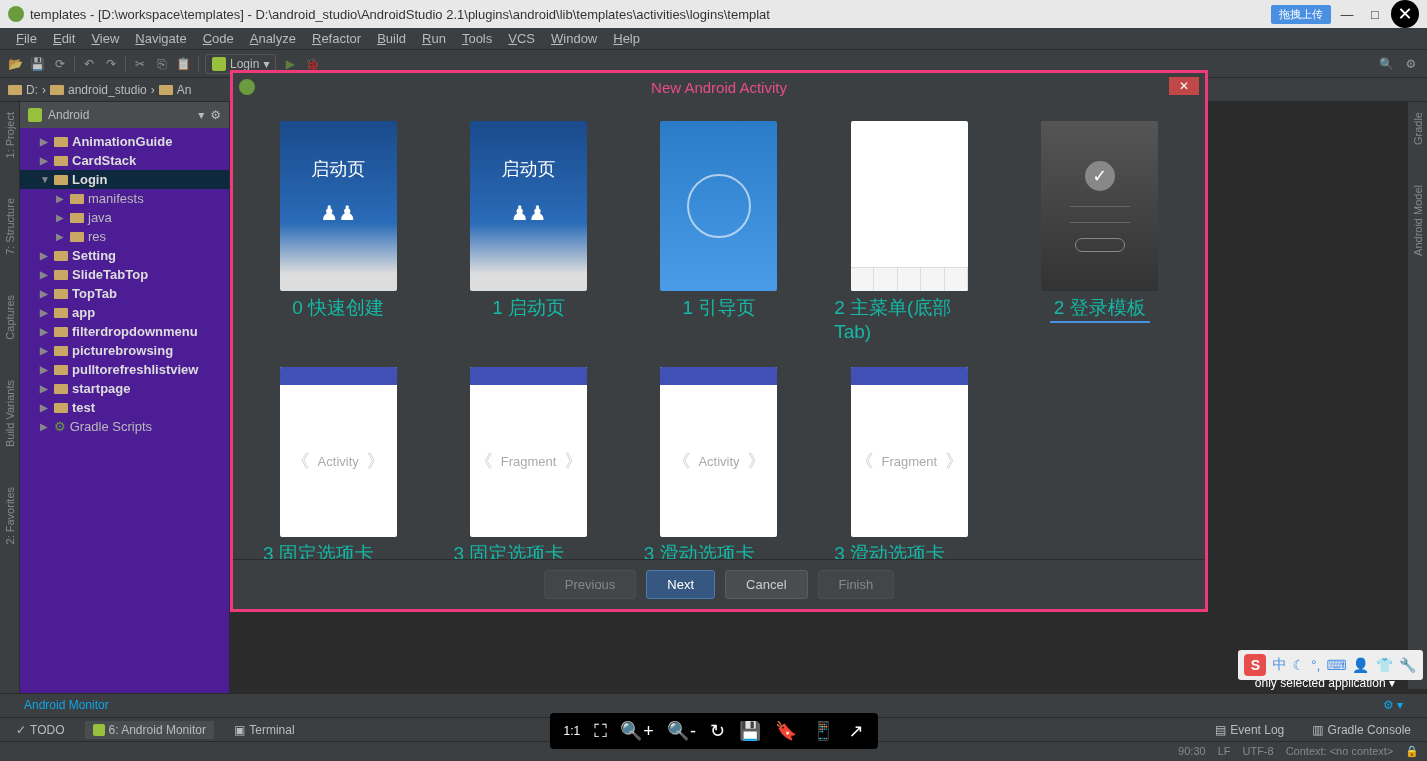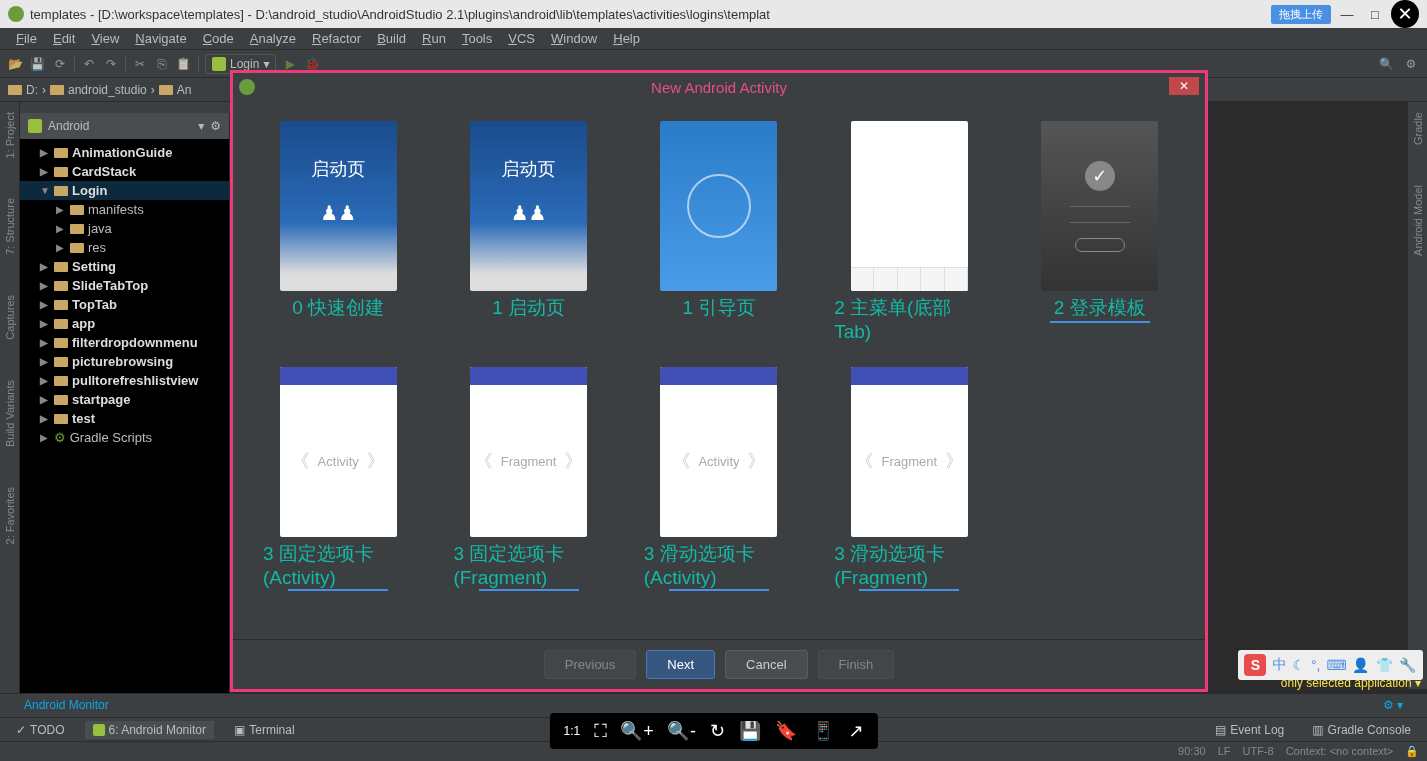--- a/index.html
+++ b/index.html
@@ -29,21 +29,21 @@
 .folder-icon { width: 14px; height: 10px; background: #c9a866; border-radius: 1px; display: inline-block; }
 
 
 .main { display: flex; height: calc(100% - 170px); }
 
 
 .left-strip { width: 20px; background: #3c3f41; border-right: 1px solid #2b2b2b; display: flex; flex-direction: column; align-items: center; padding-top: 10px; gap: 40px; }
 .strip-label { writing-mode: vertical-rl; transform: rotate(180deg); font-size: 11px; color: #888; cursor: pointer; }
 
 
-.project-panel { width: 210px; background: #000000; border-right: 1px solid #2b2b2b; margin-top: 11px; }
+.project-panel { width: 210px; background: #4c1d95; border-right: 1px solid #2b2b2b; }
 .project-header { height: 26px; background: #4a4d4f; display: flex; align-items: center; padding: 0 8px; gap: 6px; }
 .android-icon { width: 14px; height: 14px; background: #97c03d; border-radius: 2px; }
 .tree { padding: 4px 0; }
 .tree-item { display: flex; align-items: center; padding: 2px 4px; gap: 4px; cursor: pointer; font-size: 13px; }
 .tree-item.selected { background: #0d293e; }
 .tree-item.bold { font-weight: bold; color: #ddd; }
 .arrow { width: 10px; display: inline-block; color: #888; font-size: 10px; }
 .indent-1 { padding-left: 20px; }
 .indent-2 { padding-left: 36px; }
 
@@ -63,21 +63,21 @@
 
 
 .bottom-toolbar { position: absolute; bottom: 20px; left: 0; right: 0; height: 24px; background: #3c3f41; border-top: 1px solid #2b2b2b; display: flex; align-items: center; padding: 0 8px; gap: 12px; }
 .bottom-toolbar .tab { display: flex; align-items: center; gap: 4px; padding: 2px 8px; cursor: pointer; font-size: 12px; }
 
 
 .statusbar { position: absolute; bottom: 0; left: 0; right: 0; height: 20px; background: #3c3f41; border-top: 1px solid #2b2b2b; display: flex; align-items: center; padding: 0 8px; font-size: 11px; color: #888; }
 .statusbar .right { margin-left: auto; display: flex; gap: 12px; }
 
 
-.dialog-overlay { position: absolute; top: 70px; left: 230px; width: 978px; height: 622px; background: #ed3a7a; padding: 3px; z-index: 100; }
+.dialog-overlay { position: absolute; top: 70px; left: 230px; width: 978px; height: 542px; background: #ed3a7a; padding: 3px; z-index: 100; }
 .dialog { width: 100%; height: 100%; background: #3c3f41; display: flex; flex-direction: column; }
 .dialog-title { height: 28px; display: flex; align-items: center; justify-content: center; font-size: 15px; color: #e84d8a; position: relative; background: #3c3f41; }
 .dialog-title .as-icon { position: absolute; left: 6px; width: 16px; height: 16px; background: #6a9b3e; border-radius: 50%; }
 .dialog-close { position: absolute; right: 6px; top: 4px; width: 30px; height: 18px; background: #c04848; color: white; display: flex; align-items: center; justify-content: center; font-size: 12px; cursor: pointer; }
 .dialog-header { height: 60px; display: flex; align-items: center; padding: 0 20px; gap: 10px; background: #424648; }
 .as-logo { width: 40px; height: 40px; background: radial-gradient(circle, #a0d060 40%, #5a8a2a 41%); border-radius: 50%; position: relative; }
 .dialog-header h2 { font-size: 22px; font-weight: normal; color: #ddd; }
 .device-icon { margin-left: auto; width: 44px; height: 36px; border: 2px solid #666; border-radius: 4px; display: flex; align-items: center; justify-content: center; }
 .device-icon::after { content: ''; width: 14px; height: 22px; border: 1px solid #666; border-radius: 2px; }
 
@@ -114,21 +114,21 @@
 
 .float-toolbar { position: absolute; bottom: 12px; left: 50%; transform: translateX(-50%); height: 36px; background: #000; display: flex; align-items: center; gap: 14px; padding: 0 14px; border-radius: 4px; z-index: 200; }
 .float-toolbar .ft { color: white; font-size: 18px; cursor: pointer; }
 .float-toolbar .ratio { color: white; font-size: 12px; }
 
 
 .right-float { position: absolute; right: 4px; top: 650px; height: 30px; display: flex; align-items: center; gap: 6px; background: #eee; padding: 2px 6px; border-radius: 3px; z-index: 150; }
 .right-float span { font-size: 14px; cursor: pointer; }
 .sogou { width: 22px; height: 22px; background: #e84d4d; color: white; border-radius: 4px; display: flex; align-items: center; justify-content: center; font-weight: bold; }
 
-.right-app-select { position: absolute; right: 6px; top: 676px; font-size: 12px; color: #fde047; text-align: right; }
+.right-app-select { position: absolute; right: 32px; top: 676px; font-size: 12px; color: #ffffff; text-align: right; }
 </style>
 </head>
 <body>
 
 <div class="titlebar">
   <span class="icon"></span>
   <span>templates - [D:\workspace\templates] - D:\android_studio\AndroidStudio 2.1\plugins\android\lib\templates\activities\logins\templat</span>
   <div class="titlebar-right">
     <span class="blue-tag">拖拽上传</span>
     <span class="win-btn">—</span>

